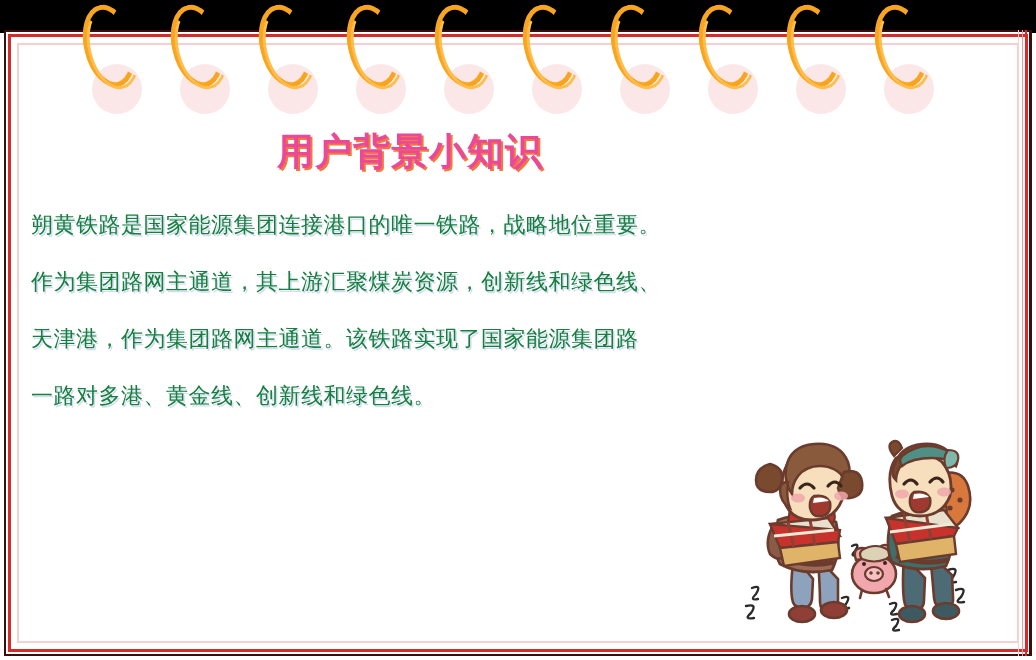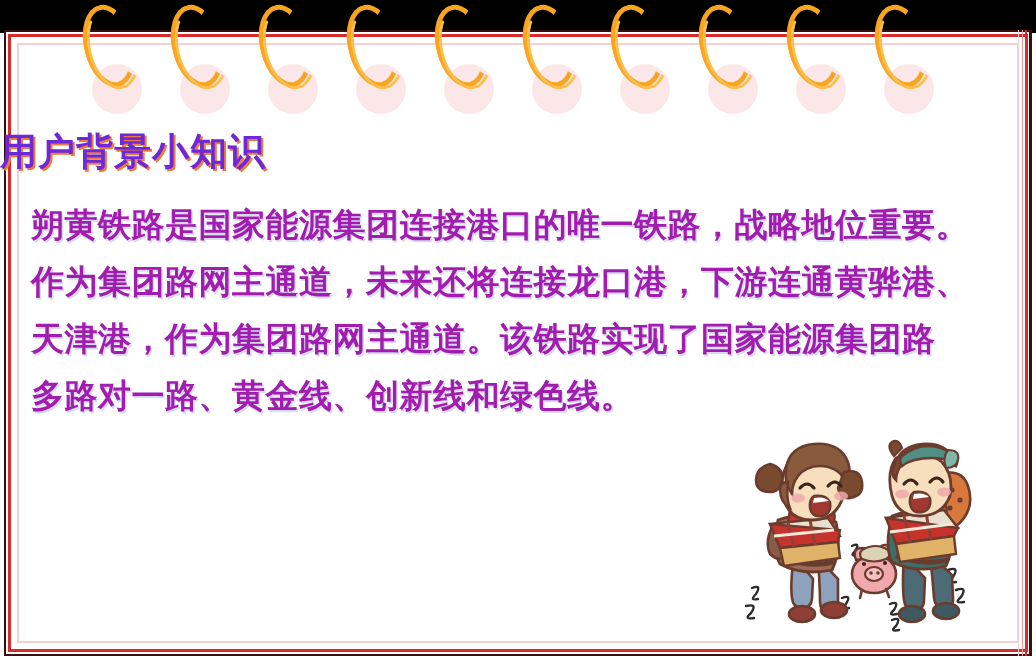--- a/index.html
+++ b/index.html
@@ -150,40 +150,41 @@
     box-sizing: border-box;
     transform: rotate(-14deg);
   }
 
   
   .headline {
     position: absolute;
     left: 0;
     top: 127px;
     width: 820px;
+    text-align: center;
     font-size: 37px;
     font-weight: 700;
     letter-spacing: 1px;
-    color: #6d28d9;
+    color: #ec4899;
     text-shadow: 2px 2px 0 #f07a3a;
     white-space: nowrap;
   }
 
   
   .body-copy {
     position: absolute;
     left: 31px;
     top: 196px;
     width: 975px;
   }
   .body-line {
-    font-size: 33px;
-    font-weight: 700;
+    font-size: 22px;
+    font-weight: 400;
     line-height: 57px;
-    color: #a21caf;
+    color: #15803d;
     letter-spacing: 0.5px;
     white-space: nowrap;
     text-shadow: 1.5px 1.5px 0 rgba(60,90,200,0.22);
   }
 
   
   .illustration {
     position: absolute;
     left: 744px;
     top: 438px;
@@ -256,23 +257,23 @@
       <div class="ring-shadow"></div>
       <div class="ring-c"></div>
       <div class="ring-c2"></div>
     </div>
   </div>
 
   <div class="headline">用户背景小知识</div>
 
   <div class="body-copy">
     <div class="body-line">朔黄铁路是国家能源集团连接港口的唯一铁路，战略地位重要。</div>
-    <div class="body-line">作为集团路网主通道，未来还将连接龙口港，下游连通黄骅港、</div>
+    <div class="body-line">作为集团路网主通道，其上游汇聚煤炭资源，创新线和绿色线、</div>
     <div class="body-line">天津港，作为集团路网主通道。该铁路实现了国家能源集团路</div>
-    <div class="body-line">多路对一路、黄金线、创新线和绿色线。</div>
+    <div class="body-line">一路对多港、黄金线、创新线和绿色线。</div>
   </div>
 
   <div class="illustration">
     <svg width="260" height="196" viewBox="0 0 260 196" xmlns="http://www.w3.org/2000/svg">
 
       <g stroke="#2b2b2b" stroke-width="2.4" fill="none" stroke-linecap="round">
         <path d="M8 150 q10 -4 4 6 q-7 7 2 5"></path>
         <path d="M2 168 q12 -3 5 7 q-8 7 3 5"></path>
         <path d="M108 108 q9 -4 3 5 q-6 6 3 4"></path>
         <path d="M116 126 q10 -4 3 6 q-7 6 3 4"></path>

